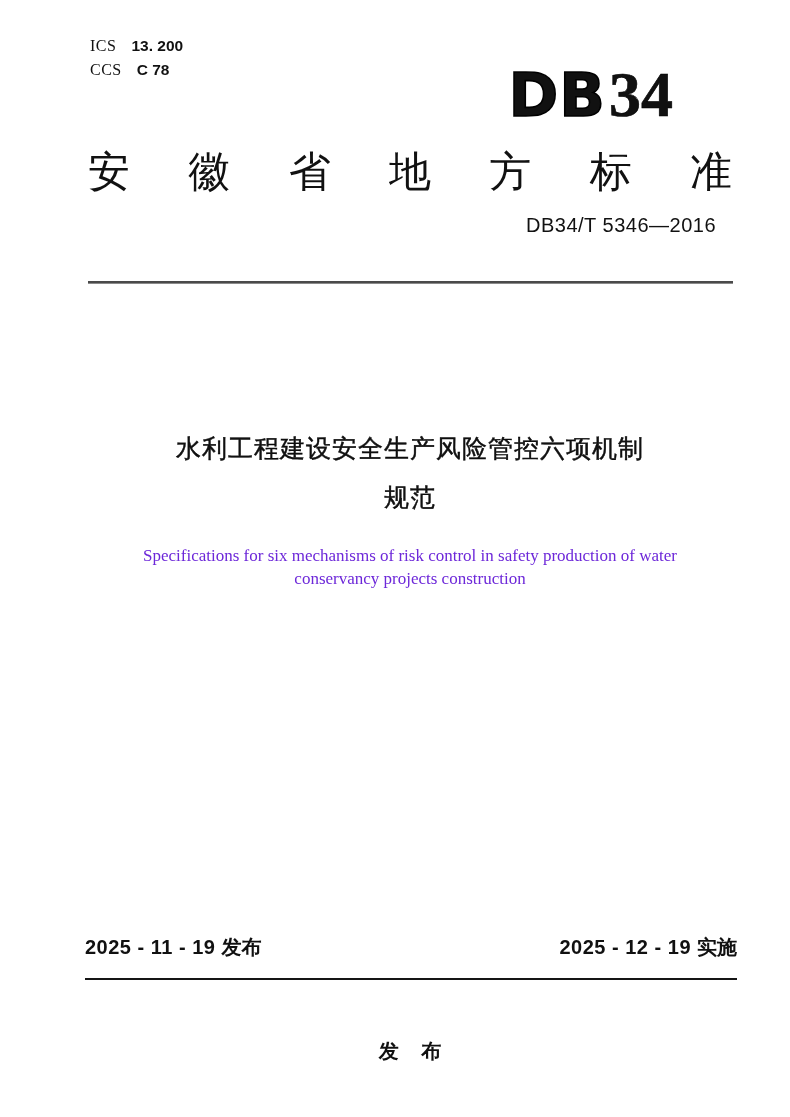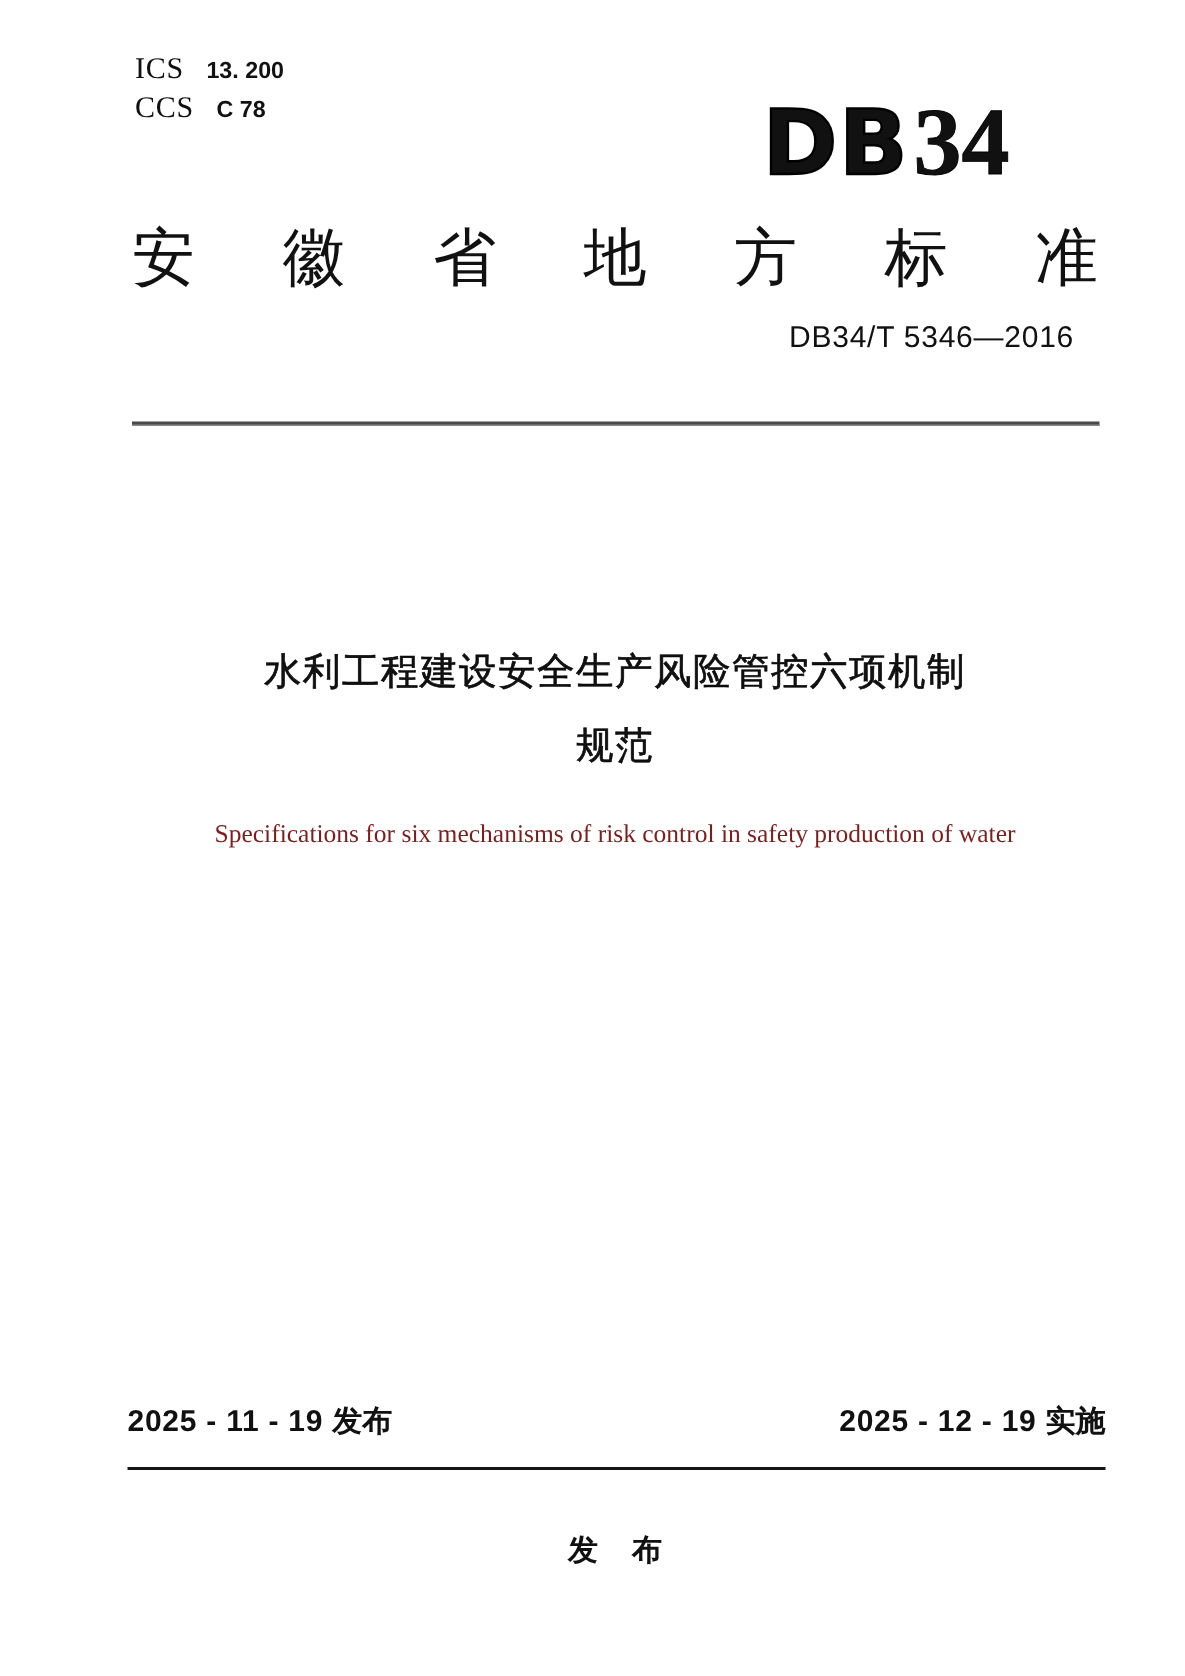--- a/index.html
+++ b/index.html
@@ -20,21 +20,21 @@
   
   .ics-block {
     position: absolute;
     left: 90px;
     top: 34px;
     line-height: 24px;
     white-space: nowrap;
   }
   .ics-line .code-label {
     font-family: "Liberation Serif", "DejaVu Serif", serif;
-    font-size: 20px;
+    font-size: 16px;
     letter-spacing: 0.5px;
   }
   .ics-line .code-value {
     font-family: "Liberation Sans", "DejaVu Sans", sans-serif;
     font-size: 15.5px;
     font-weight: 700;
     margin-left: 15px;
   }
 
   
@@ -114,21 +114,21 @@
   .english-block {
     position: absolute;
     left: 88px;
     width: 644px;
     top: 544px;
     text-align: center;
     font-family: "Liberation Serif", "DejaVu Serif", serif;
     font-size: 17px;
     font-weight: 400;
     line-height: 23px;
-    color: #7f1d1d;
+    color: #6d28d9;
   }
 
   
   .dates-row {
     position: absolute;
     left: 85px;
     width: 652px;
     top: 934px;
     display: flex;
     justify-content: space-between;
@@ -149,21 +149,21 @@
     width: 644px;
     top: 1020px;
     display: flex;
     justify-content: center;
     align-items: baseline;
     gap: 35px;
     font-size: 20px;
     font-weight: 700;
     white-space: nowrap;
   }
-  .publish-label { word-spacing: 17px; white-space: pre; }
+  .publish-label { word-spacing: 17px; white-space: pre; margin-top: 18px; }
 </style>
 </head>
 <body>
 
 <div class="page">
 
   <div class="ics-block">
     <div class="ics-line">
       <span class="code-label">ICS</span><span class="code-value">13. 200</span>
     </div>
@@ -182,20 +182,21 @@
 
   <div class="rule-top"></div>
 
   <div class="title-block">
     <div>水利工程建设安全生产风险管控六项机制</div>
     <div>规范</div>
   </div>
 
   <div class="english-block">
     <div>Specifications for six mechanisms of risk control in safety production of water</div>
+    <div>conservancy projects construction</div>
   </div>
 
   <div class="dates-row">
     <div class="date-left">
       <span class="date-value">2025 - 11 - 19</span><span class="date-label">发布</span>
     </div>
     <div class="date-right">
       <span class="date-value">2025 - 12 - 19</span><span class="date-label">实施</span>
     </div>
   </div>

